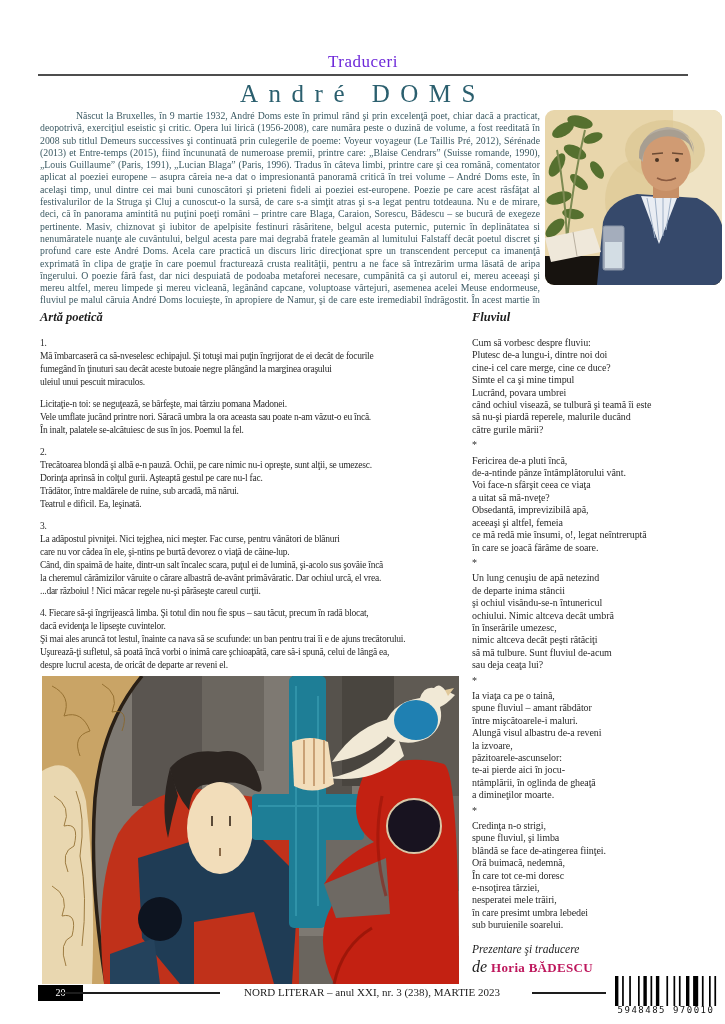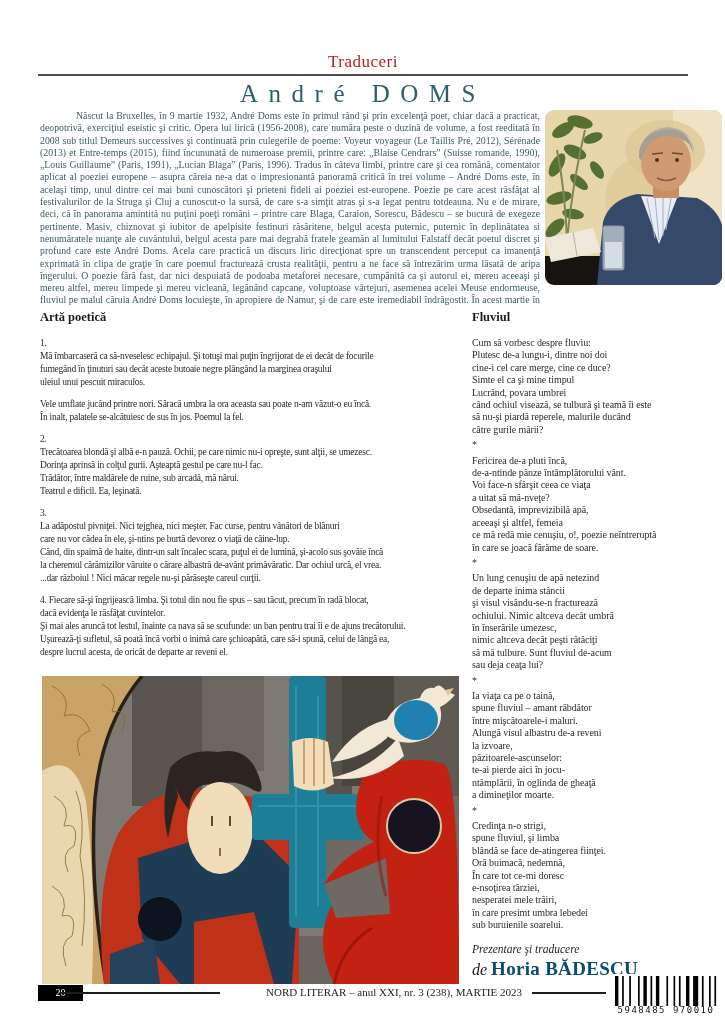--- a/index.html
+++ b/index.html
@@ -3,53 +3,53 @@
 <meta charset="utf-8">
 <style>
   html,body{margin:0;padding:0;background:#d8d8d8;}
   .page{
     position:relative;width:725px;height:1024px;margin:0 auto;
     background:#ffffff;overflow:hidden;
     font-family:"Liberation Serif",serif;color:#2b2b2b;
   }
   
   .section-label{position:absolute;top:52px;left:38px;width:650px;text-align:center;
-    font-size:17px;color:#b91c1c;letter-spacing:.5px;}
+    font-size:17px;color:#6d28d9;letter-spacing:.5px;}
   .header-rule{position:absolute;top:74px;left:38px;width:650px;height:2px;background:#4d4d4d;}
   .page-title{position:absolute;top:80px;left:38px;width:650px;text-align:center;
     font-size:25px;font-weight:normal;color:#2b5f6e;letter-spacing:.42em;}
   
   .bio{position:absolute;top:110px;left:40px;width:500px;height:198px;overflow:hidden;
     font-size:9.8px;line-height:12.3px;text-align:justify;color:#3c5a63;}
   .bio p{margin:0;text-indent:36px;}
   .photo-wrap{position:absolute;top:110px;left:545px;width:177px;height:175px;
     border-radius:9px;overflow:hidden;}
   
-  .col-heading{font-weight:bold;font-size:12.5px;color:#1d1d1d;margin:0 0 12px 0;}
+  .col-heading{font-weight:bold;font-size:12.5px;color:#1d1d1d;margin:0 0 12px 0;font-style:italic;}
   .left-col{position:absolute;top:310px;left:40px;width:432px;}
   .left-col .pline{font-size:9.5px;line-height:13px;letter-spacing:-.25px;white-space:nowrap;}
   .left-col .stanza{margin:0 0 9px 0;}
   .right-col{position:absolute;top:310px;left:472px;width:212px;}
   .right-col .pline{font-size:10px;line-height:12.4px;letter-spacing:-.1px;white-space:nowrap;}
   .right-col .stanza{margin:0;}
   .separator{font-size:10px;line-height:12.4px;margin:3px 0 3px 0;}
   
   .attribution{margin-top:10px;}
   .attr-line1{font-style:italic;font-size:11.5px;line-height:14px;color:#1d1d1d;}
   .attr-line2{margin-top:2px;}
   .attr-de{font-style:italic;font-size:16px;color:#1d1d1d;}
-  .attr-name{font-weight:bold;font-size:19px;color:#0c4a6e;letter-spacing:.3px;}
+  .attr-name{font-weight:bold;font-size:13px;color:#be185d;letter-spacing:.3px;}
   
   .painting-wrap{position:absolute;top:676px;left:42px;width:417px;height:308px;overflow:hidden;}
   
   .page-badge{position:absolute;top:985px;left:38px;width:45px;height:16px;background:#000;
     color:#fff;font-size:10px;line-height:16px;text-align:center;}
   .foot-line-left{position:absolute;top:992px;left:60px;width:160px;height:2px;background:#1d1d1d;}
   .foot-line-right{position:absolute;top:992px;left:532px;width:74px;height:2px;background:#1d1d1d;}
-  .journal-line{position:absolute;top:986px;left:222px;width:300px;text-align:right;
+  .journal-line{position:absolute;top:986px;left:222px;width:300px;text-align:center;
     font-size:11px;color:#1d1d1d;white-space:nowrap;}
   .barcode{position:absolute;top:974px;left:610px;width:112px;height:46px;background:#fff;text-align:center;}
   .barcode svg{display:block;margin:2px auto 0 auto;}
   .barcode-digits{font-family:"DejaVu Sans Mono",monospace;font-size:9px;letter-spacing:1.5px;
     color:#111;margin-top:-1px;}
 </style>
 </head>
 <body>
 
 <div class="page">
@@ -118,41 +118,42 @@
   <div class="left-col">
     <div class="col-heading">Artă poetică</div>
     <div id="left-poem">
         <div class="stanza">
           <div class="pline">1.</div>
           <div class="pline">Mă îmbarcaseră ca să-nveselesc echipajul. Şi totuşi mai puţin îngrijorat de ei decât de focurile</div>
           <div class="pline">fumegând în ţinuturi sau decât aceste butoaie negre plângând la marginea oraşului</div>
           <div class="pline">uleiul unui pescuit miraculos.</div>
         </div>
         <div class="stanza">
+          <div class="pline">Licitaţie-n toi: se neguţează, se bârfeşte, mai târziu pomana Madonei.</div>
           <div class="pline">Vele umflate jucând printre nori. Săracă umbra la ora aceasta sau poate n-am văzut-o eu încă.</div>
           <div class="pline">În inalt, palatele se-alcătuiesc de sus în jos. Poemul la fel.</div>
         </div>
         <div class="stanza">
           <div class="pline">2.</div>
           <div class="pline">Trecătoarea blondă şi albă e-n pauză. Ochii, pe care nimic nu-i opreşte, sunt alţii, se umezesc.</div>
           <div class="pline">Dorinţa aprinsă in colţul gurii. Aşteaptă gestul pe care nu-l fac.</div>
           <div class="pline">Trădător, între maldărele de ruine, sub arcadă, mă nărui.</div>
           <div class="pline">Teatrul e dificil. Ea, leşinată.</div>
         </div>
         <div class="stanza">
           <div class="pline">3.</div>
           <div class="pline">La adăpostul pivniţei. Nici tejghea, nici meşter. Fac curse, pentru vânători de blănuri</div>
           <div class="pline">care nu vor cădea în ele, şi-ntins pe burtă devorez o viaţă de câine-lup.</div>
           <div class="pline">Când, din spaimă de haite, dintr-un salt încalec scara, puţul ei de lumină, şi-acolo sus şovăie încă</div>
           <div class="pline">la cheremul cărămizilor văruite o cărare albastră de-avânt primăvăratic. Dar ochiul urcă, el vrea.</div>
           <div class="pline">...dar războiul ! Nici măcar regele nu-şi părăseşte careul curţii.</div>
         </div>
         <div class="stanza">
           <div class="pline">4. Fiecare să-şi îngrijească limba. Şi totul din nou fie spus – sau tăcut, precum în radă blocat,</div>
-          <div class="pline">dacă evidenţa le răsfăţat cuvintelor.</div>
+          <div class="pline">dacă evidenţa le lipseşte cuvintelor.</div>
           <div class="pline">Şi mai ales aruncă tot lestul, înainte ca nava să se scufunde: un ban pentru trai îi e de ajuns trecătorului.</div>
           <div class="pline">Uşurează-ţi sufletul, să poată încă vorbi o inimă care şchioapătă, care să-i spună, celui de lângă ea,</div>
           <div class="pline">despre lucrul acesta, de oricât de departe ar reveni el.</div>
         </div>
       </div>
   </div>
 
   <div class="right-col">
     <div class="col-heading">Fluviul</div>
     <div id="right-poem">
@@ -167,28 +168,28 @@
           <div class="pline">către gurile mării?</div>
         </div>
         <div class="separator">*</div>
         <div class="stanza">
           <div class="pline">Fericirea de-a pluti încă,</div>
           <div class="pline">de-a-ntinde pânze întâmplătorului vânt.</div>
           <div class="pline">Voi face-n sfârşit ceea ce viaţa</div>
           <div class="pline">a uitat să mă-nveţe?</div>
           <div class="pline">Obsedantă, imprevizibilă apă,</div>
           <div class="pline">aceeaşi şi altfel, femeia</div>
-          <div class="pline">ce mă redă mie cenuşiu, o!, poezie neîntreruptă</div>
+          <div class="pline">ce mă redă mie însumi, o!, legat neîntreruptă</div>
           <div class="pline">în care se joacă fărâme de soare.</div>
         </div>
         <div class="separator">*</div>
         <div class="stanza">
           <div class="pline">Un lung cenuşiu de apă netezind</div>
           <div class="pline">de departe inima stâncii</div>
-          <div class="pline">şi visul visându-se-n fracturează</div>
+          <div class="pline">şi ochiul visându-se-n întunericul</div>
           <div class="pline">ochiului. Nimic altceva decât umbră</div>
           <div class="pline">în înserările umezesc,</div>
           <div class="pline">nimic altceva decât peşti rătăciţi</div>
           <div class="pline">să mă tulbure. Sunt fluviul de-acum</div>
           <div class="pline">sau deja ceaţa lui?</div>
         </div>
         <div class="separator">*</div>
         <div class="stanza">
           <div class="pline">Ia viaţa ca pe o taină,</div>
           <div class="pline">spune fluviul – amant răbdător</div>

